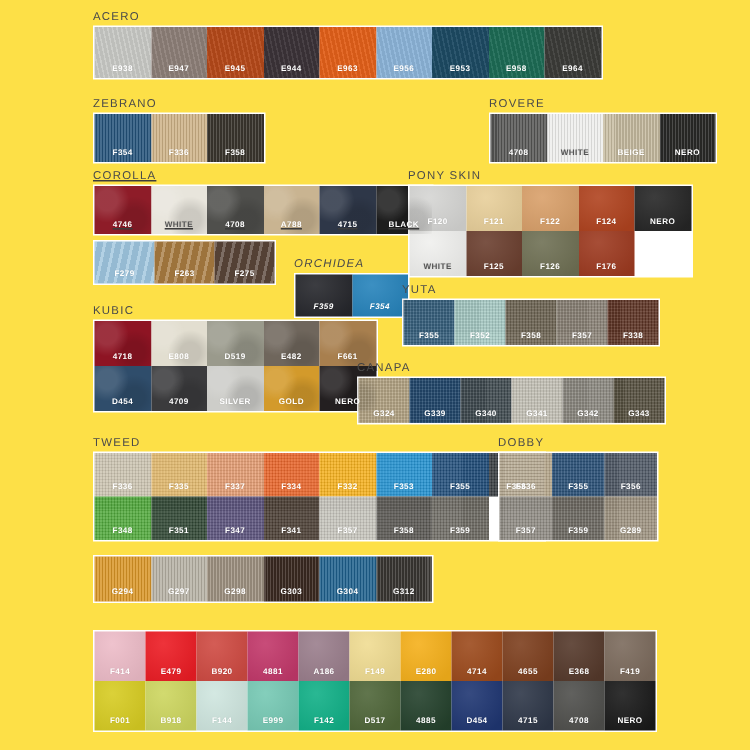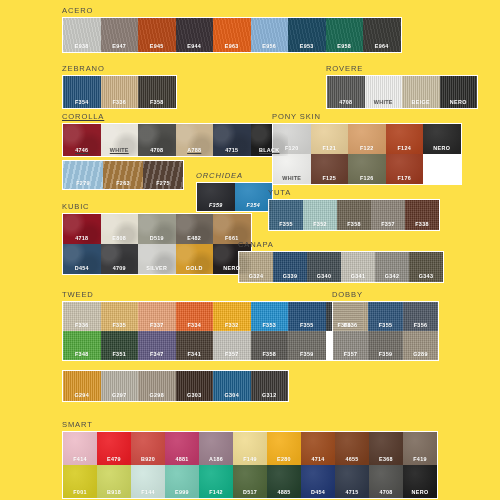--- a/index.html
+++ b/index.html
@@ -531,21 +531,20 @@
             <span class="code" style="color: rgb(255, 255, 255);">G304</span>
           </div>
           <div class="swatch" style="width: 37.5px; height: 30px; background: rgb(58, 55, 51);">
             <span class="tex tex-vert"></span>
             <span class="code" style="color: rgb(255, 255, 255);">G312</span>
           </div>
         </div>
       </div>
     </div>
     <div class="group" style="left: 62px; top: 420px;">
-      <div class="group-title">SMART</div>
       <div class="rows">
         <div class="swatch-row">
           <div class="swatch" style="width: 34px; height: 33px; background: rgb(237, 188, 200);">
             <span class="tex tex-soft"></span>
             <span class="code" style="color: rgb(255, 255, 255);">F414</span>
           </div>
           <div class="swatch" style="width: 34px; height: 33px; background: rgb(236, 28, 36);">
             <span class="tex tex-soft"></span>
             <span class="code" style="color: rgb(255, 255, 255);">E479</span>
           </div>

